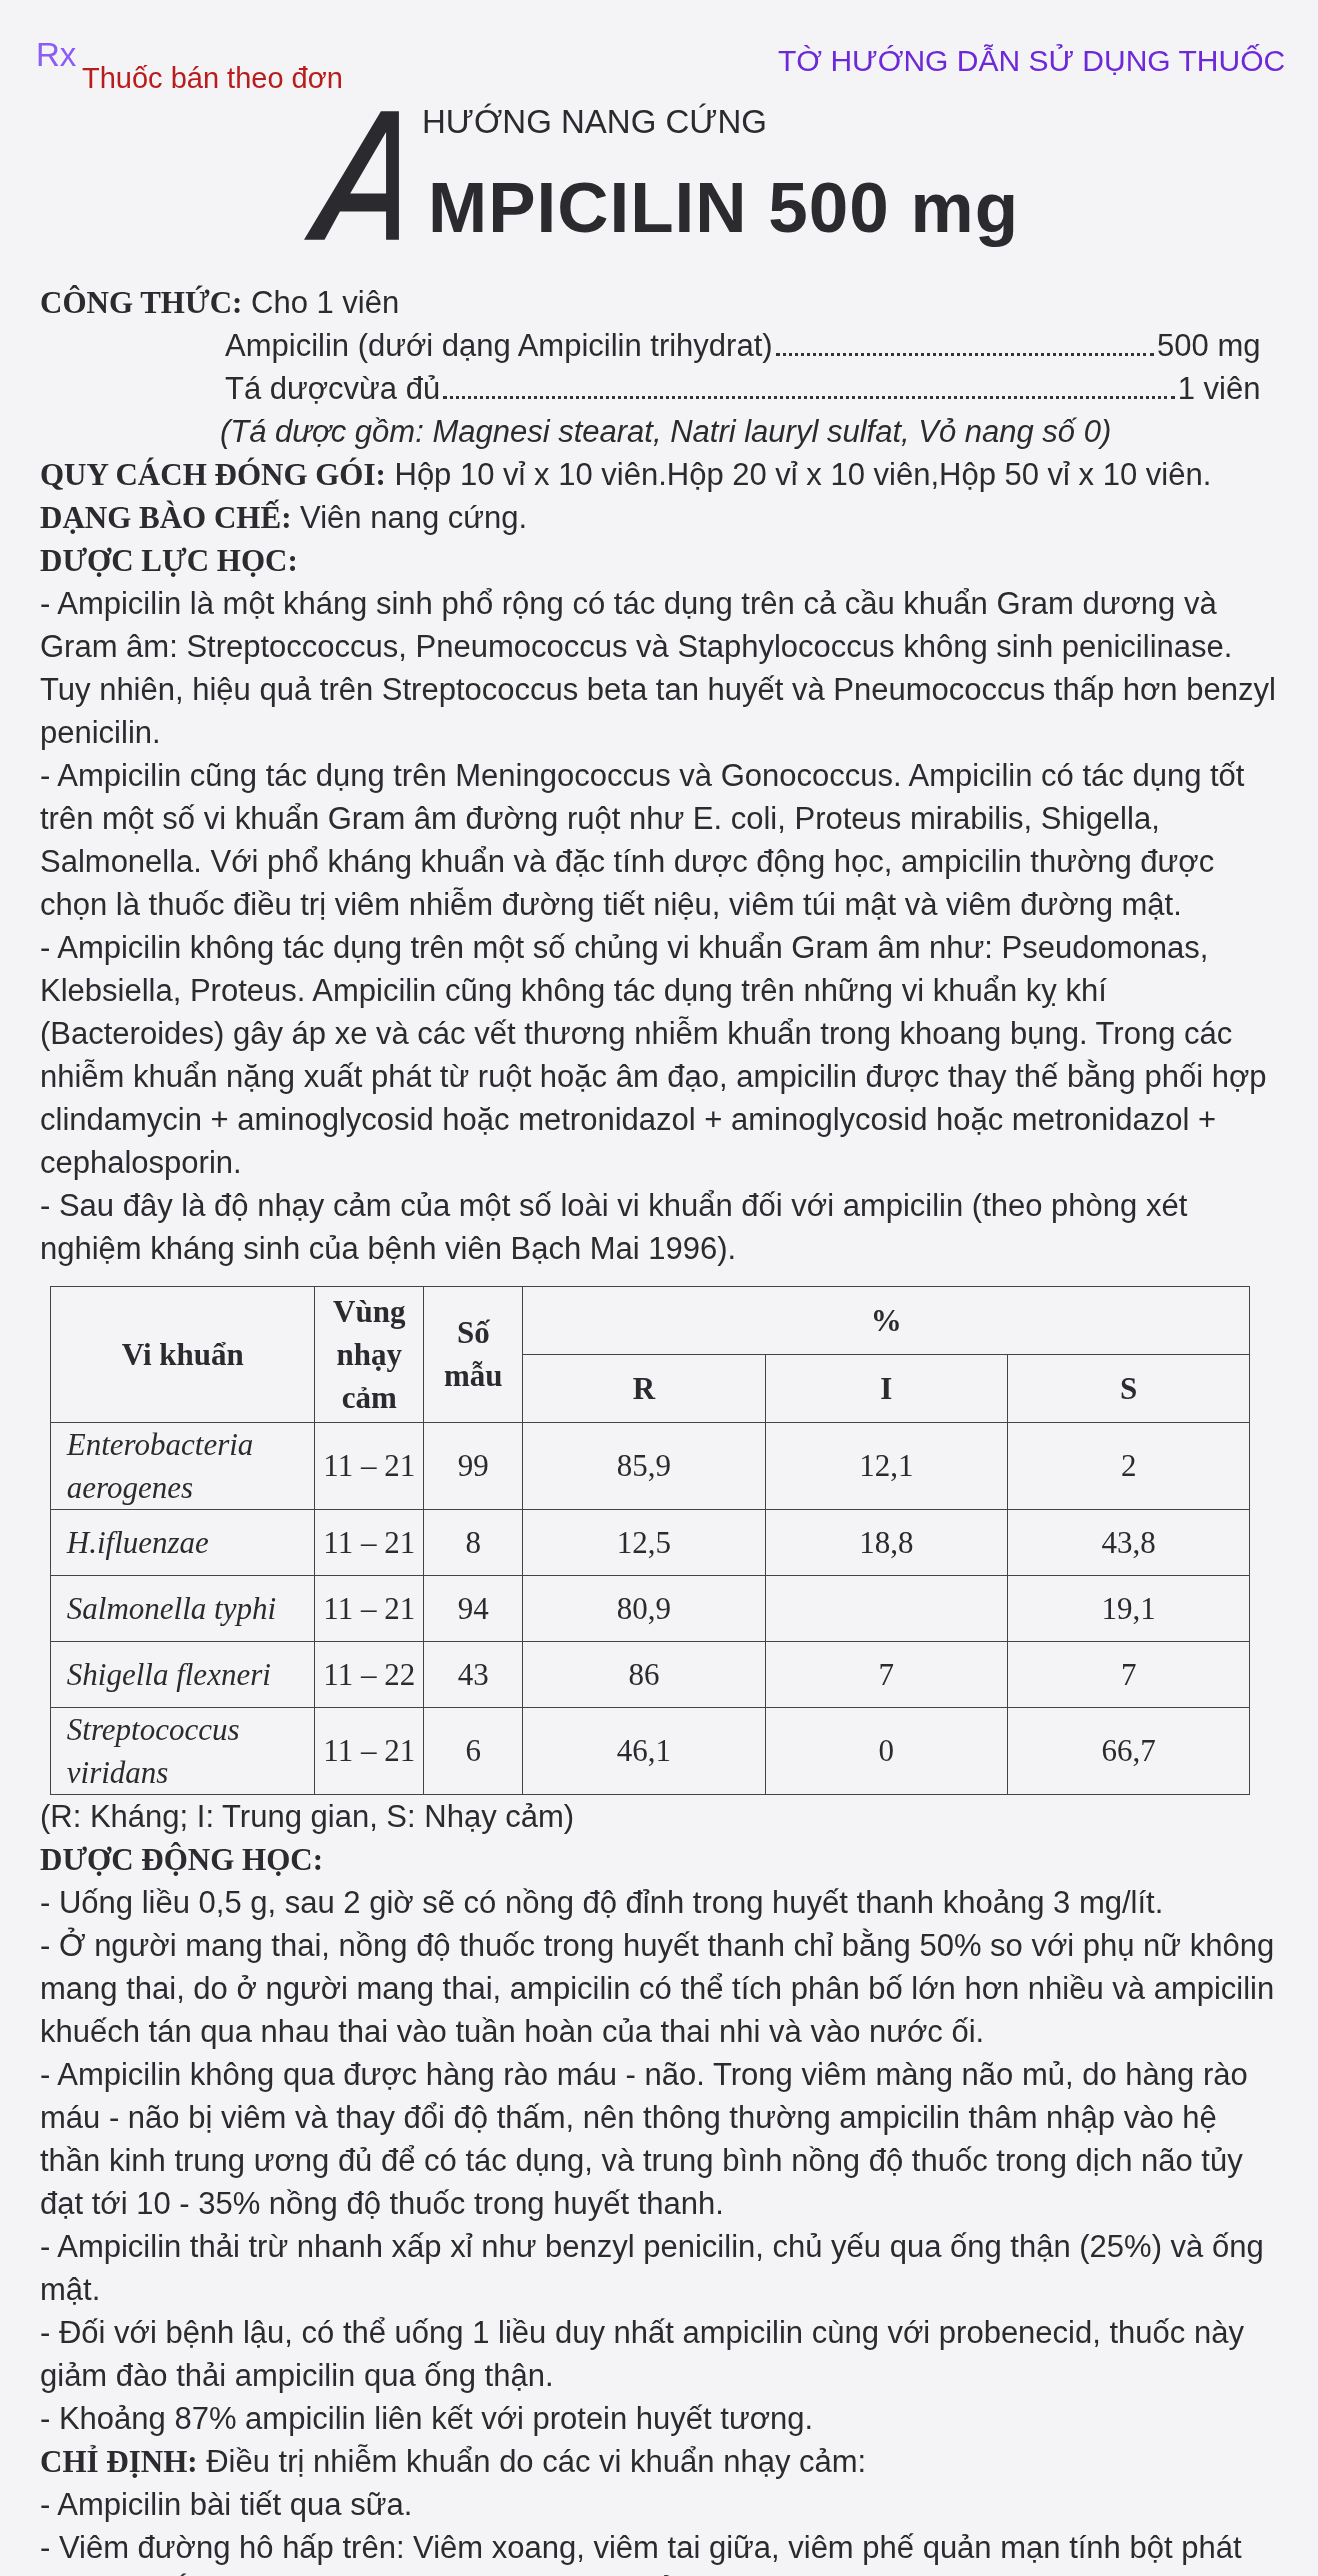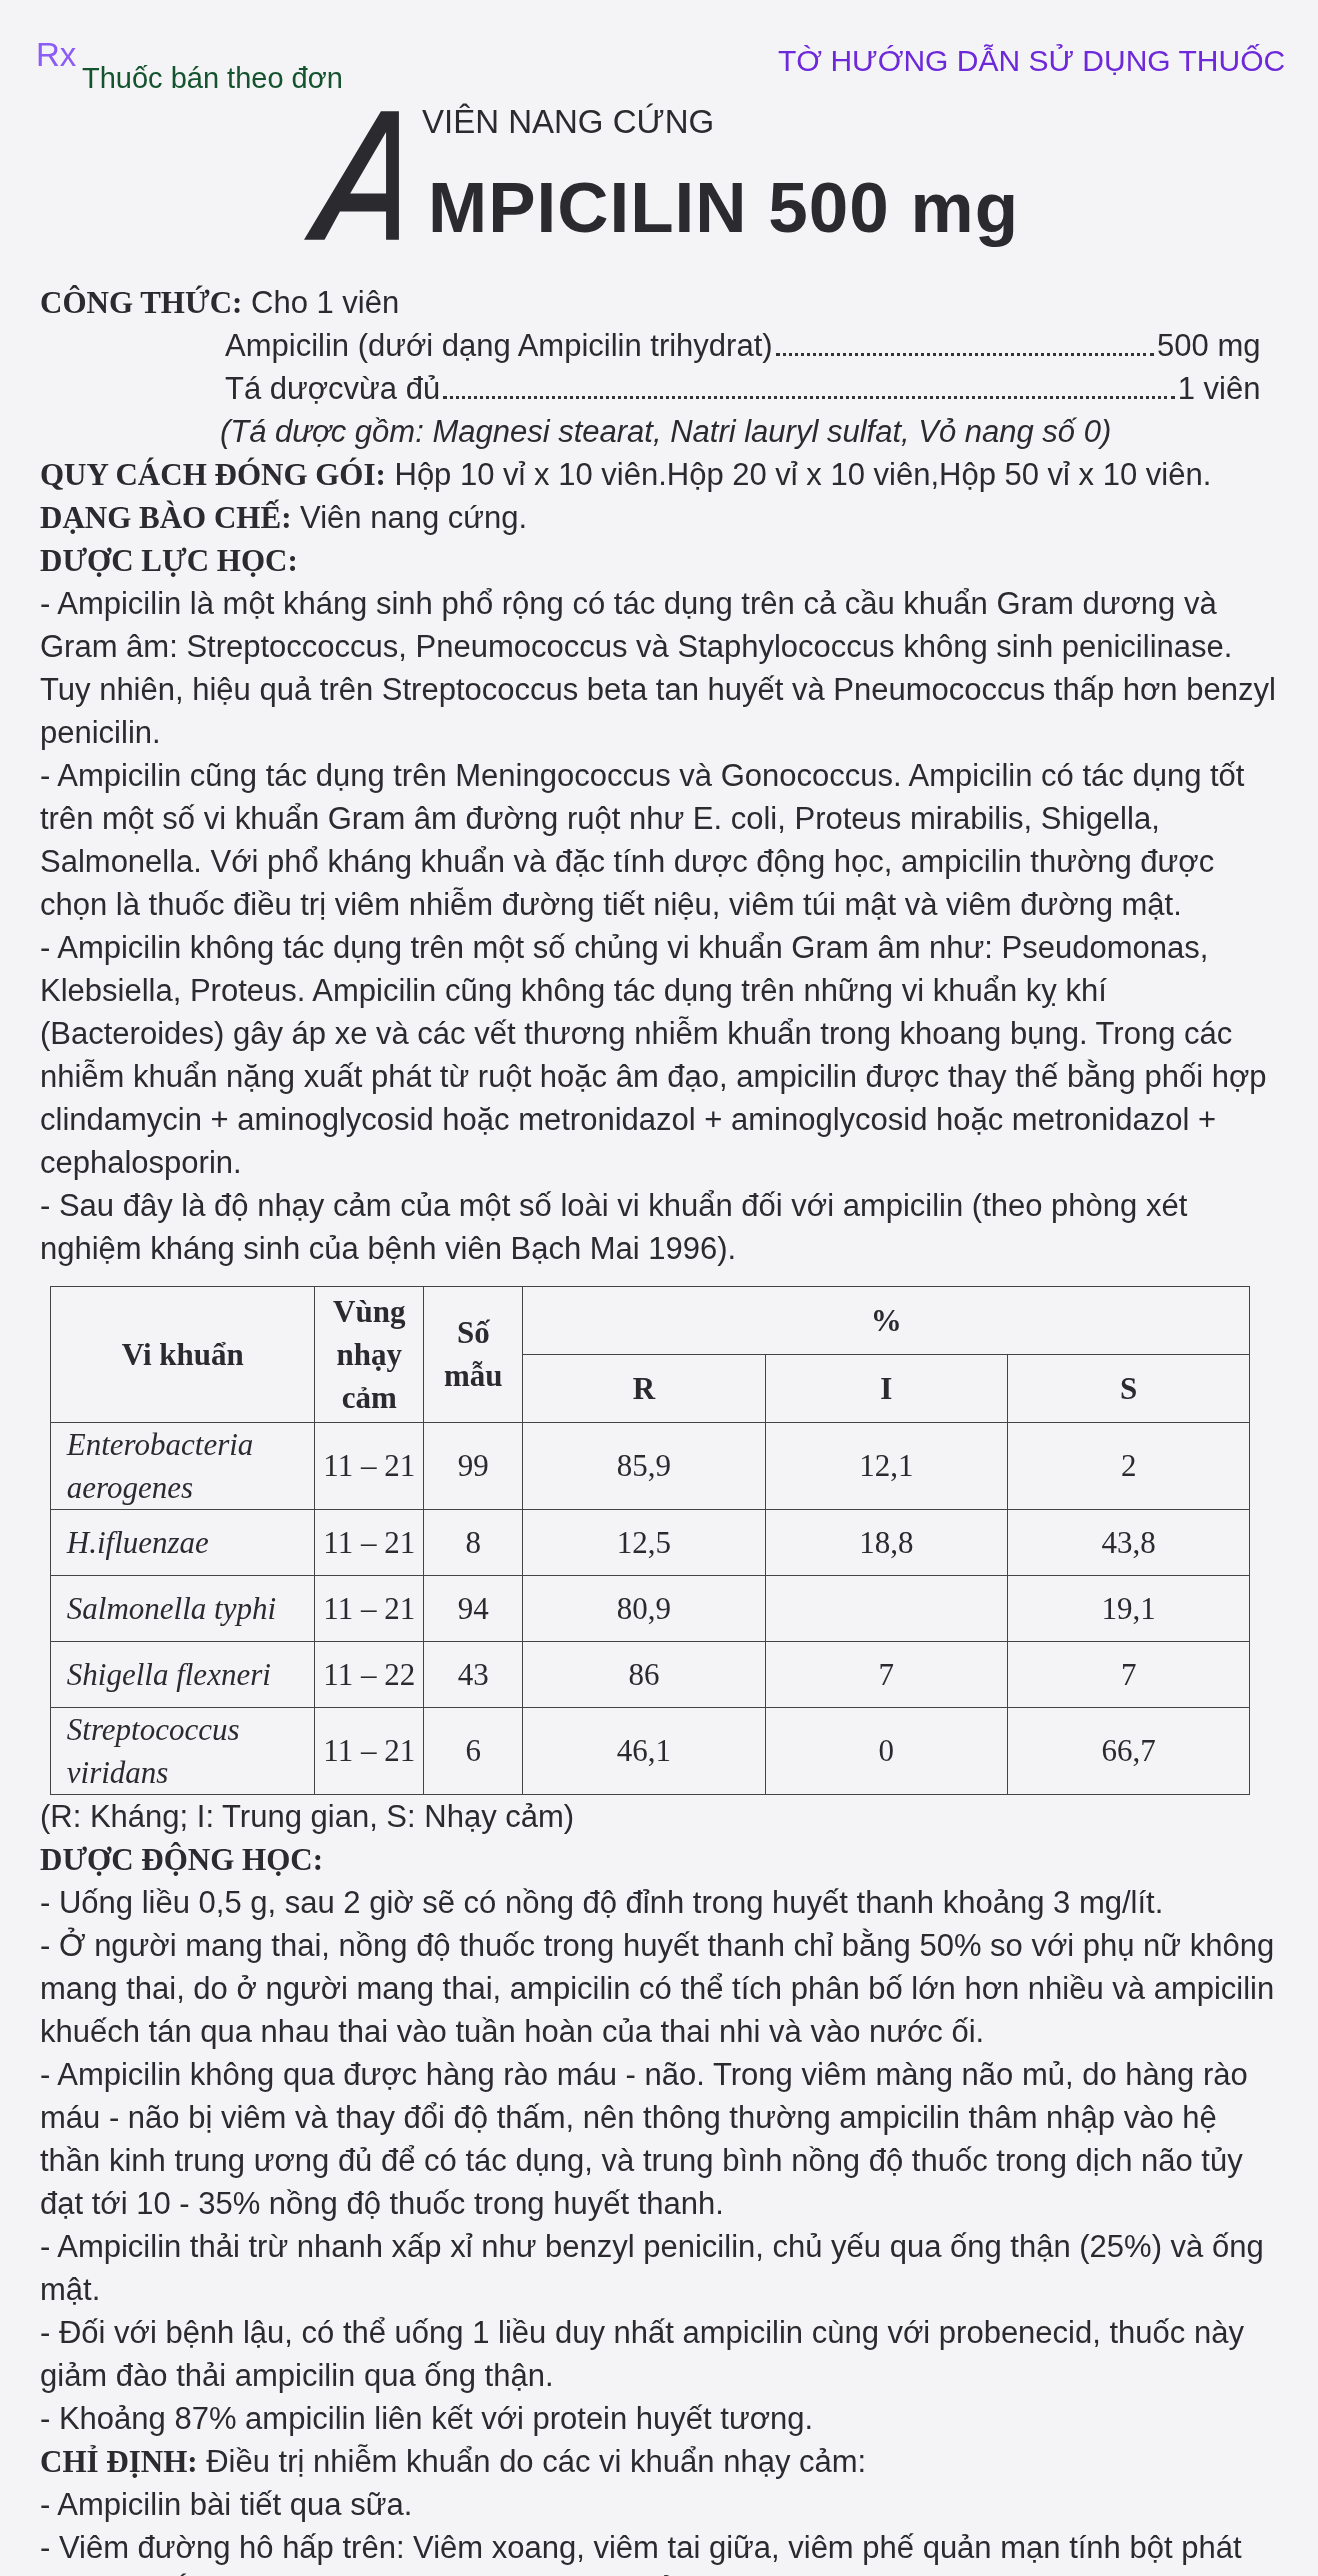--- a/index.html
+++ b/index.html
@@ -5,21 +5,21 @@
   html, body { margin:0; padding:0; }
   body {
     width:1319px; height:2791px; overflow:hidden;
     background:#f4f4f6;
     font-family:"Liberation Sans", "DejaVu Sans", sans-serif;
     color:#2b2a2e;
     position:relative;
   }
   .page { position:absolute; left:0; top:0; width:1319px; height:2791px; }
   .rx { position:absolute; left:36px; top:36px; font-size:33px; color:#8b5cf6; }
-  .rx-sub { position:absolute; left:82px; top:62px; font-size:29px; color:#14532d; }
+  .rx-sub { position:absolute; left:82px; top:62px; font-size:29px; color:#b91c1c; }
   .doc-type { position:absolute; left:778px; top:44px; font-size:30px; color:#6d28d9; letter-spacing:0; }
   .logo-a { position:absolute; left:304px; top:111px; width:118px; height:129px; }
   .subtitle { position:absolute; left:422px; top:103px; font-size:33px; color:#2b2a2e; }
   .title { position:absolute; left:428px; top:167px; font-size:71px; font-weight:bold; color:#2b2a2e; letter-spacing:1px; }
   .content { position:absolute; left:40px; top:281px; width:1236px; font-size:31px; line-height:43px; }
   .content p { margin:0; }
   .h { font-weight:bold;font-family:Liberation Serif, serif; }
   .dots { display:flex; align-items:baseline; padding-left:185px; padding-right:15.5px; }
   .dots .fill { flex:1; border-bottom:3.1px dotted #333; margin:0 3.1px 9.3px 3.1px; }
   .note { padding-left:180px; font-style:italic; }
@@ -38,21 +38,21 @@
 
 <div class="page">
   <div class="rx">Rx</div>
   <div class="rx-sub">Thuốc bán theo đơn</div>
   <div class="doc-type">TỜ HƯỚNG DẪN SỬ DỤNG THUỐC</div>
 
   <svg class="logo-a" viewBox="0 0 230 250">
     <polygon points="0,250 150,0 185,0 185,250 160,250 160,195 70,195 40,250" fill="#2b2a2e"></polygon>
     <polygon points="90,160 160,160 160,40" fill="#f4f4f6"></polygon>
   </svg>
-  <div class="subtitle">VIÊN NANG CỨNG</div>
+  <div class="subtitle">HƯỚNG NANG CỨNG</div>
   <div class="title">MPICILIN 500 mg</div>
 
   <div class="content">
     <p>
       <span class="h">CÔNG THỨC:</span>
       <span>Cho 1 viên</span>
     </p>
     <div class="dots">
       <span>Ampicilin (dưới dạng  Ampicilin trihydrat)</span>
       <span class="fill"></span>

